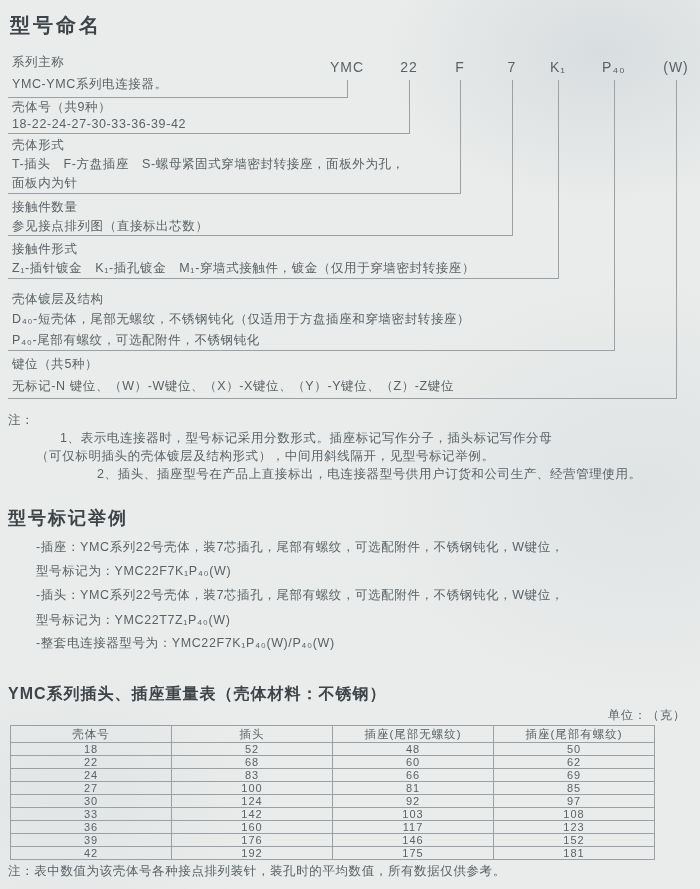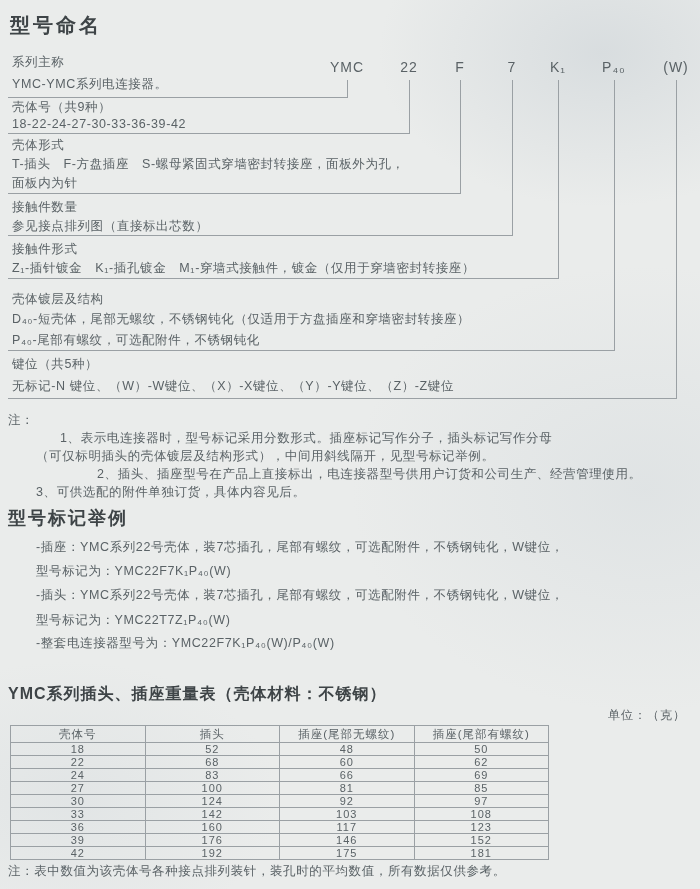--- a/index.html
+++ b/index.html
@@ -34,21 +34,21 @@
     font-size:14px;letter-spacing:1px;color:var(--ink);
     transform:translateX(-50%);
   }
   .conn{
     position:absolute;left:8px;top:80px;
     border-right:1px solid var(--line);
     border-bottom:1px solid var(--line);
   }
   .note-line{font-size:12.5px;letter-spacing:.6px;color:var(--ink);}
   table.wt{
-    position:absolute;left:10px;top:725px;width:539px;
+    position:absolute;left:10px;top:725px;width:645px;
     border-collapse:collapse;
     font-size:11px;color:var(--ink);
   }
   table.wt th,table.wt td{
     border:1px solid var(--line);
     text-align:center;vertical-align:middle;
     padding:0;font-weight:normal;
   }
   table.wt th{height:16px;font-size:11.5px;letter-spacing:1px;}
   table.wt td{height:12px;line-height:12px;letter-spacing:1px;}
@@ -97,21 +97,20 @@
   <div class="abs dline" style="left:12px;top:311px;">D₄₀-短壳体，尾部无螺纹，不锈钢钝化（仅适用于方盘插座和穿墙密封转接座）</div>
   <div class="abs dline" style="left:12px;top:332px;">P₄₀-尾部有螺纹，可选配附件，不锈钢钝化</div>
 
   <div class="abs dline" style="left:12px;top:356px;">键位（共5种）</div>
   <div class="abs dline" style="left:12px;top:378px;">无标记-N 键位、（W）-W键位、（X）-X键位、（Y）-Y键位、（Z）-Z键位</div>
 
   <div class="abs note-line" style="left:8px;top:412px;">注：</div>
   <div class="abs note-line" style="left:36px;top:430px;margin-left:24px;">1、表示电连接器时，型号标记采用分数形式。插座标记写作分子，插头标记写作分母</div>
   <div class="abs note-line" style="left:36px;top:448px;">（可仅标明插头的壳体镀层及结构形式），中间用斜线隔开，见型号标记举例。</div>
   <div class="abs note-line" style="left:49px;top:466px;margin-left:48px;">2、插头、插座型号在产品上直接标出，电连接器型号供用户订货和公司生产、经营管理使用。</div>
-  <div class="abs note-line" style="left:36px;top:484px;">3、可供选配的附件单独订货，具体内容见后。</div>
 
   <div class="abs h2" style="left:8px;top:506px;">型号标记举例</div>
   <div class="abs dline" style="left:36px;top:539px;">-插座：YMC系列22号壳体，装7芯插孔，尾部有螺纹，可选配附件，不锈钢钝化，W键位，</div>
   <div class="abs dline" style="left:36px;top:563px;">型号标记为：YMC22F7K₁P₄₀(W)</div>
   <div class="abs dline" style="left:36px;top:587px;">-插头：YMC系列22号壳体，装7芯插孔，尾部有螺纹，可选配附件，不锈钢钝化，W键位，</div>
   <div class="abs dline" style="left:36px;top:612px;">型号标记为：YMC22T7Z₁P₄₀(W)</div>
   <div class="abs dline" style="left:36px;top:635px;">-整套电连接器型号为：YMC22F7K₁P₄₀(W)/P₄₀(W)</div>
 
   <div class="abs h3" style="left:8px;top:684px;">YMC系列插头、插座重量表（壳体材料：不锈钢）</div>
   <div class="abs" style="right:14px;top:707px;font-size:12px;letter-spacing:1px;">单位：（克）</div>

